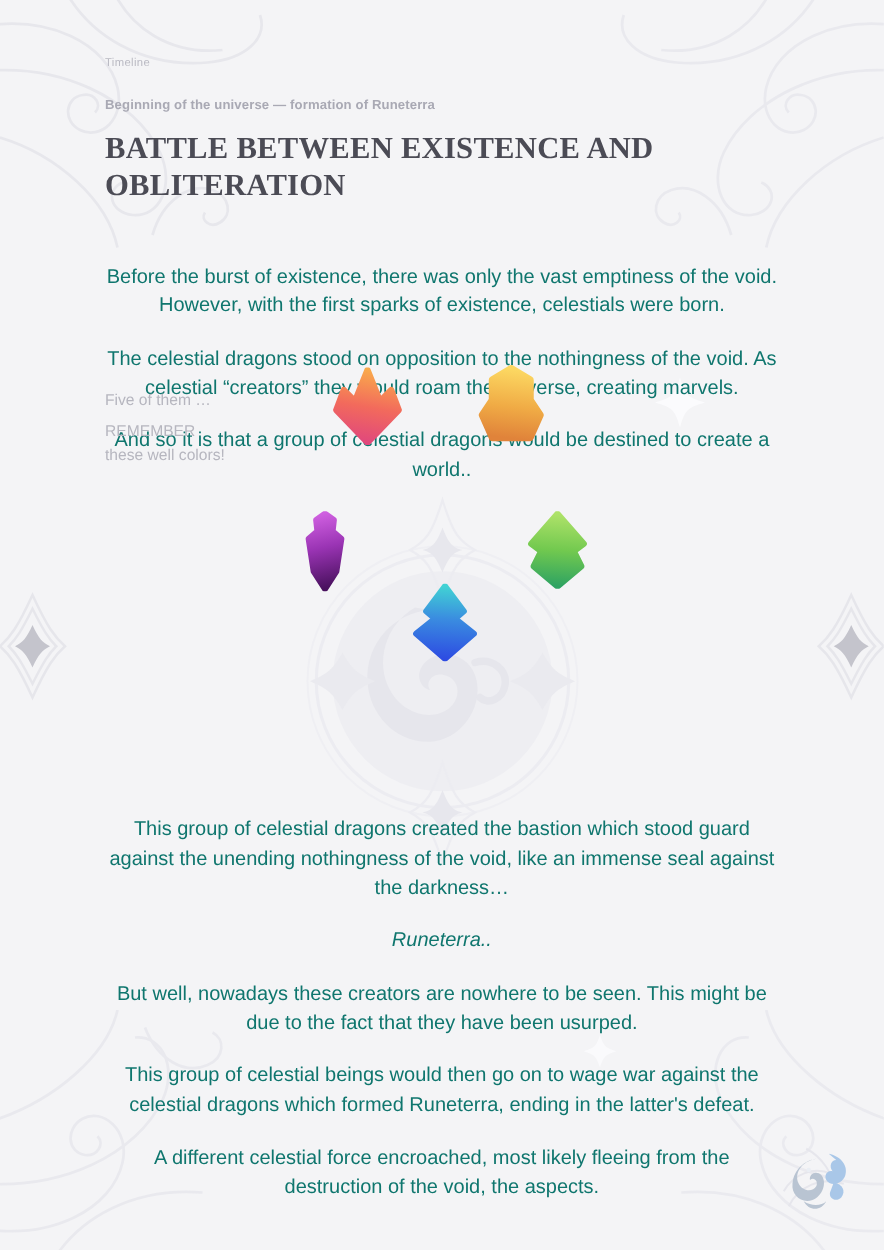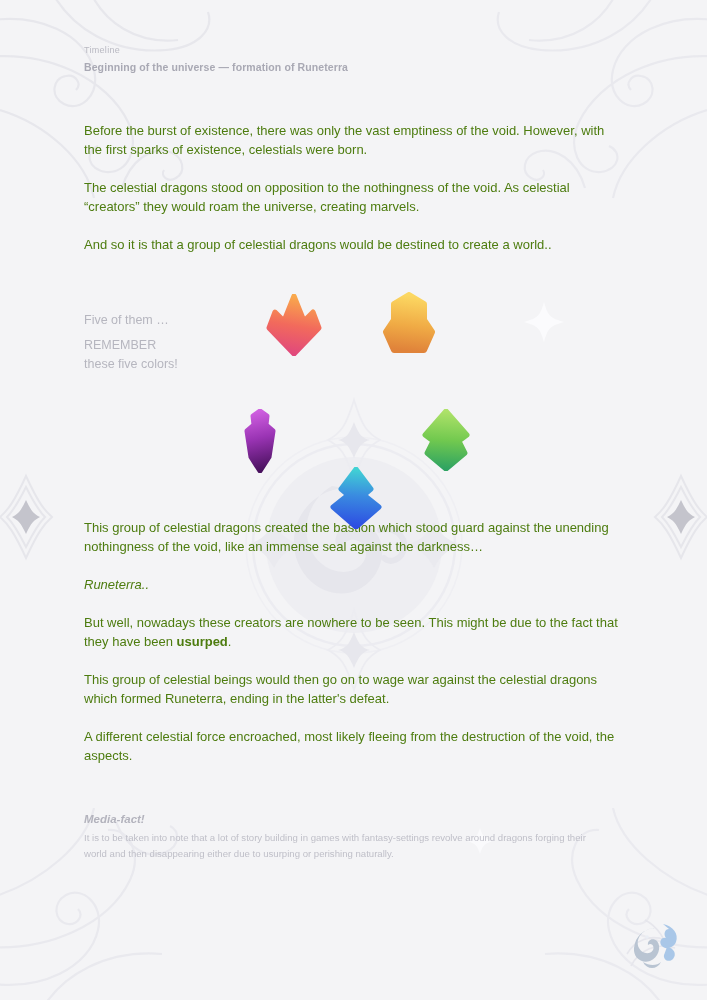--- a/index.html
+++ b/index.html
@@ -35,35 +35,35 @@
 
   
   .page{position:relative;z-index:5;padding:0 84px;}
 
   .eyebrow{
     font-size:9px;color:#b9b9c2;letter-spacing:.3px;
     margin-top:44px;line-height:1.5;
   }
   .subtitle{
     font-size:10.5px;color:#a9a9b4;font-weight:bold;
-    letter-spacing:.1px;margin-top:2px;line-height:1.5;
+    letter-spacing:.1px;margin-top:19px;line-height:1.5;
   }
   h1.title{
     font-family:"Liberation Serif", serif;
     font-size:24.5px;font-weight:bold;color:#4b4b55;
     letter-spacing:.2px;margin-top:12px;line-height:1.2;
   }
 
   p.body{
-    font-size:13px;color:#4d7c0f;line-height:1.46;
-    margin-top:19px;max-width:545px;
+    font-size:16px;color:#0f766e;line-height:1.46;
+    margin-top:19px;max-width:545px;text-align:center;
   }
   p.body.first{margin-top:47px;}
   p.body em{}
-  p.body strong{font-weight:bold;}
+  p.body strong{font-weight:normal;}
 
   .faded{color:#b6b6bf;font-size:12.5px;line-height:1.5;}
   .five-block{position:absolute;left:84px;top:311px;}
   .remember-block{position:absolute;left:84px;top:336px;}
   .gem{position:absolute;}
 
   .media{margin-top:44px;max-width:520px;}
   .media-title{
     font-size:11.5px;color:#b3b3bd;font-style:italic;
     font-weight:bold;line-height:1.6;margin-top:19px;
@@ -177,20 +177,21 @@
     <svg width="30" height="30" viewBox="0 0 30 30">
       <path d="M15 2 C 18 11, 19 12, 28 15 C 19 18, 18 19, 15 28 C 12 19, 11 18, 2 15 C 11 12, 12 11, 15 2 Z" fill="#fafafc"></path>
     </svg>
   </div>
 </div>
 
 <div class="page">
 
   <div class="eyebrow">Timeline</div>
   <div class="subtitle">Beginning of the universe — formation of Runeterra</div>
+  <h1 class="title">BATTLE BETWEEN EXISTENCE AND OBLITERATION</h1>
 
   <p class="body first">Before the burst of existence, there was only the vast emptiness of the void. However, with the first sparks of existence, celestials were born.</p>
   <p class="body">The celestial dragons stood on opposition to the nothingness of the void. As celestial “creators” they would roam the universe, creating marvels.</p>
   <p class="body">And so it is that a group of celestial dragons would be destined to create a world..</p>
 
   <div class="spacer-gems"></div>
 
   <p class="body">This group of celestial dragons created the bastion which stood guard against the unending nothingness of the void, like an immense seal against the darkness…</p>
 
   <p class="body">
@@ -210,21 +211,21 @@
     <div class="media-body">It is to be taken into note that a lot of story building in games with fantasy-settings revolve around dragons forging their world and then disappearing either due to usurping or perishing naturally.</div>
 
   </div>
 </div>
 
 <div class="five-block" style="z-index:6;">
   <div class="faded">Five of them …</div>
 </div>
 <div class="remember-block" style="z-index:6;">
   <div class="faded">REMEMBER</div>
-  <div class="faded">these five colors!</div>
+  <div class="faded">these well colors!</div>
 </div>
 
 <div>
 
   <div class="gem" style="left:263px;top:294px;z-index:7;">
     <svg width="62" height="62" viewBox="0 0 62 62">
       <defs>
           <linearGradient id="gRed" x1="0.5" y1="0" x2="0.35" y2="1">
         <stop offset="0" stop-color="#f9a94c"></stop>
             <stop offset="0.5" stop-color="#f26a5c"></stop>

